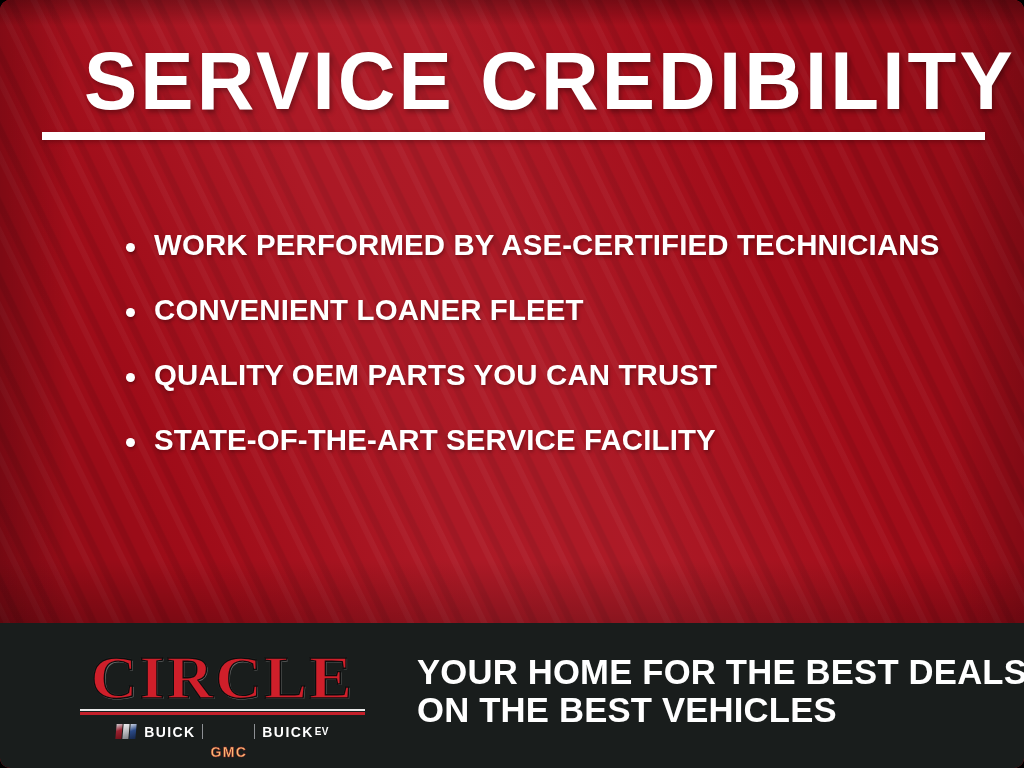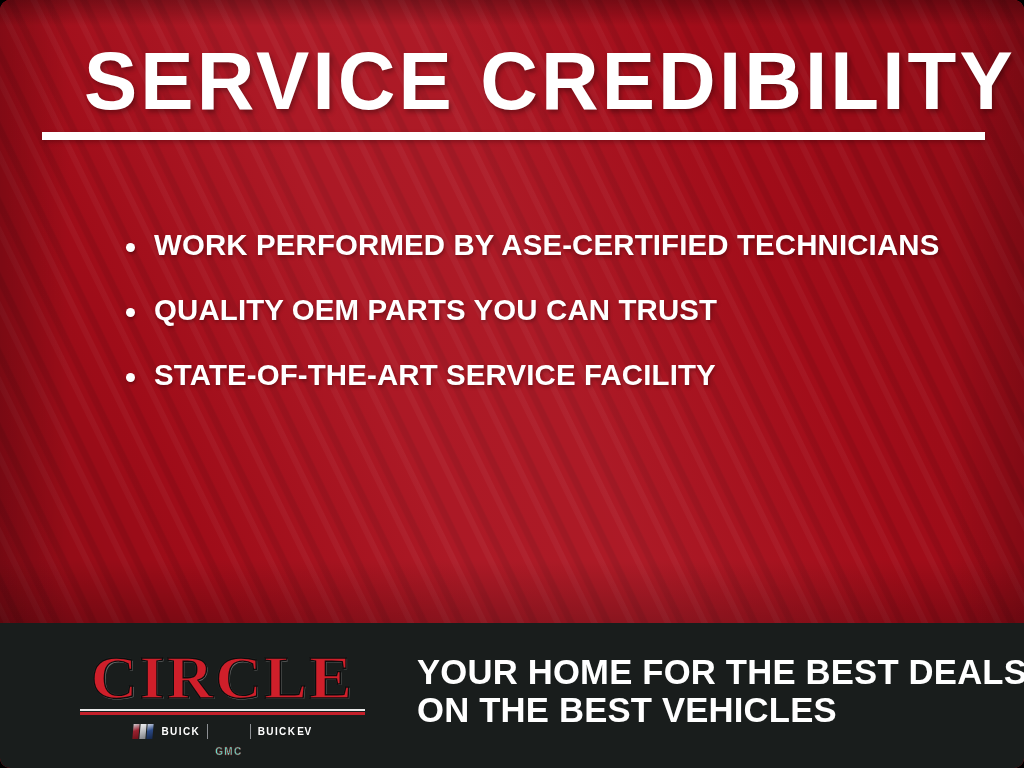--- a/index.html
+++ b/index.html
@@ -204,28 +204,28 @@
     height: 15px;
     transform: skewX(-5deg);
   }
   .shield.s1 { background: linear-gradient(160deg,#cfcfd4 0%, #9b2230 45%, #6e1018 100%); }
   .shield.s2 { background: linear-gradient(160deg,#f0f0f2 0%, #b9babe 50%, #7e8085 100%); }
   .shield.s3 { background: linear-gradient(160deg,#cfd6e4 0%, #2b4a86 45%, #15264a 100%); }
 
   .brand-name {
     font-family: "Liberation Sans", sans-serif;
     font-weight: bold;
-    font-size: 10px;
+    font-size: 14px;
     letter-spacing: 1.4px;
     line-height: 16px;
     color: #ffffff;
     white-space: nowrap;
   }
   .brand-name.gmc {
-    color: #5eead4;
+    color: #fdba74;
     margin-top: 40px;
     -webkit-text-stroke: 0.4px #8d1a20;
   }
   .brand-sep {
     width: 1px;
     height: 15px;
     background: #8d9094;
     margin: 0 7px;
   }
   .brand-sub {
@@ -266,20 +266,24 @@
 
   <div class="title-rule"></div>
 
   <div class="bullets">
 
     <div class="bullet-row">
       <span class="bullet-dot"></span>
       <span class="bullet-text">WORK PERFORMED BY ASE-CERTIFIED TECHNICIANS</span>
     </div>
 
+    <div class="bullet-row">
+      <span class="bullet-dot"></span>
+      <span class="bullet-text">CONVENIENT LOANER FLEET</span>
+    </div>
 
     <div class="bullet-row">
       <span class="bullet-dot"></span>
       <span class="bullet-text">QUALITY OEM PARTS YOU CAN TRUST</span>
     </div>
 
     <div class="bullet-row">
       <span class="bullet-dot"></span>
       <span class="bullet-text">STATE-OF-THE-ART SERVICE FACILITY</span>
     </div>

